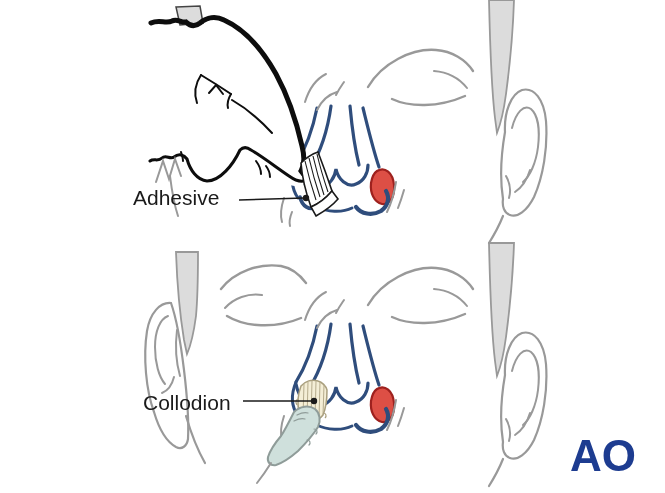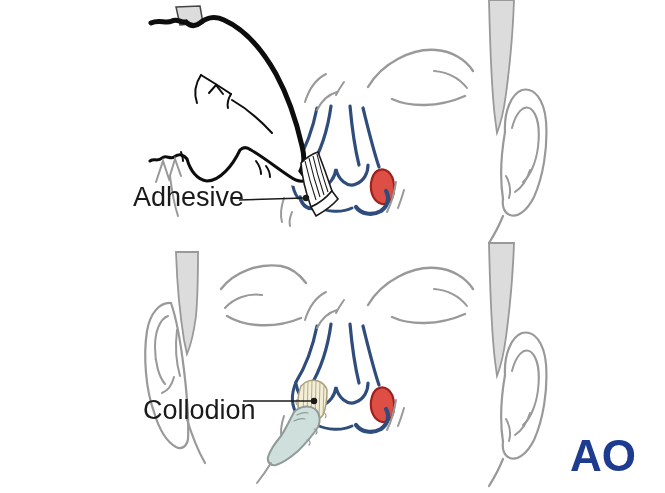--- a/index.html
+++ b/index.html
@@ -1,22 +1,22 @@
 <!DOCTYPE html>
 <html><head>
 <meta charset="utf-8">
 <style>
   html,body{margin:0;padding:0;background:#fff;}
   .stage{position:relative;width:665px;height:493px;background:#fff;overflow:hidden;
          font-family:"Liberation Sans",sans-serif;}
   .stage svg{position:absolute;left:0;top:0;}
-  .label{position:absolute;font-size:27px;line-height:25px;color:#1a1a1a;
+  .label{position:absolute;font-size:21px;line-height:25px;color:#1a1a1a;
          font-family:"Liberation Sans",sans-serif;white-space:nowrap;}
   .lbl-top{left:133px;top:185px;}
-  .lbl-bottom{left:143px;top:390px;margin-top:8px;}
+  .lbl-bottom{left:143px;top:390px;}
 </style>
 </head>
 <body>
 
 <div class="stage">
 <svg width="665" height="493" viewBox="0 0 665 493">
   <defs>
 
     <g id="nose" fill="none" stroke="#2f4d7c" stroke-linecap="round">
       <path stroke-width="3.2" d="M317,108 C313,128 306,148 296,164"></path>

